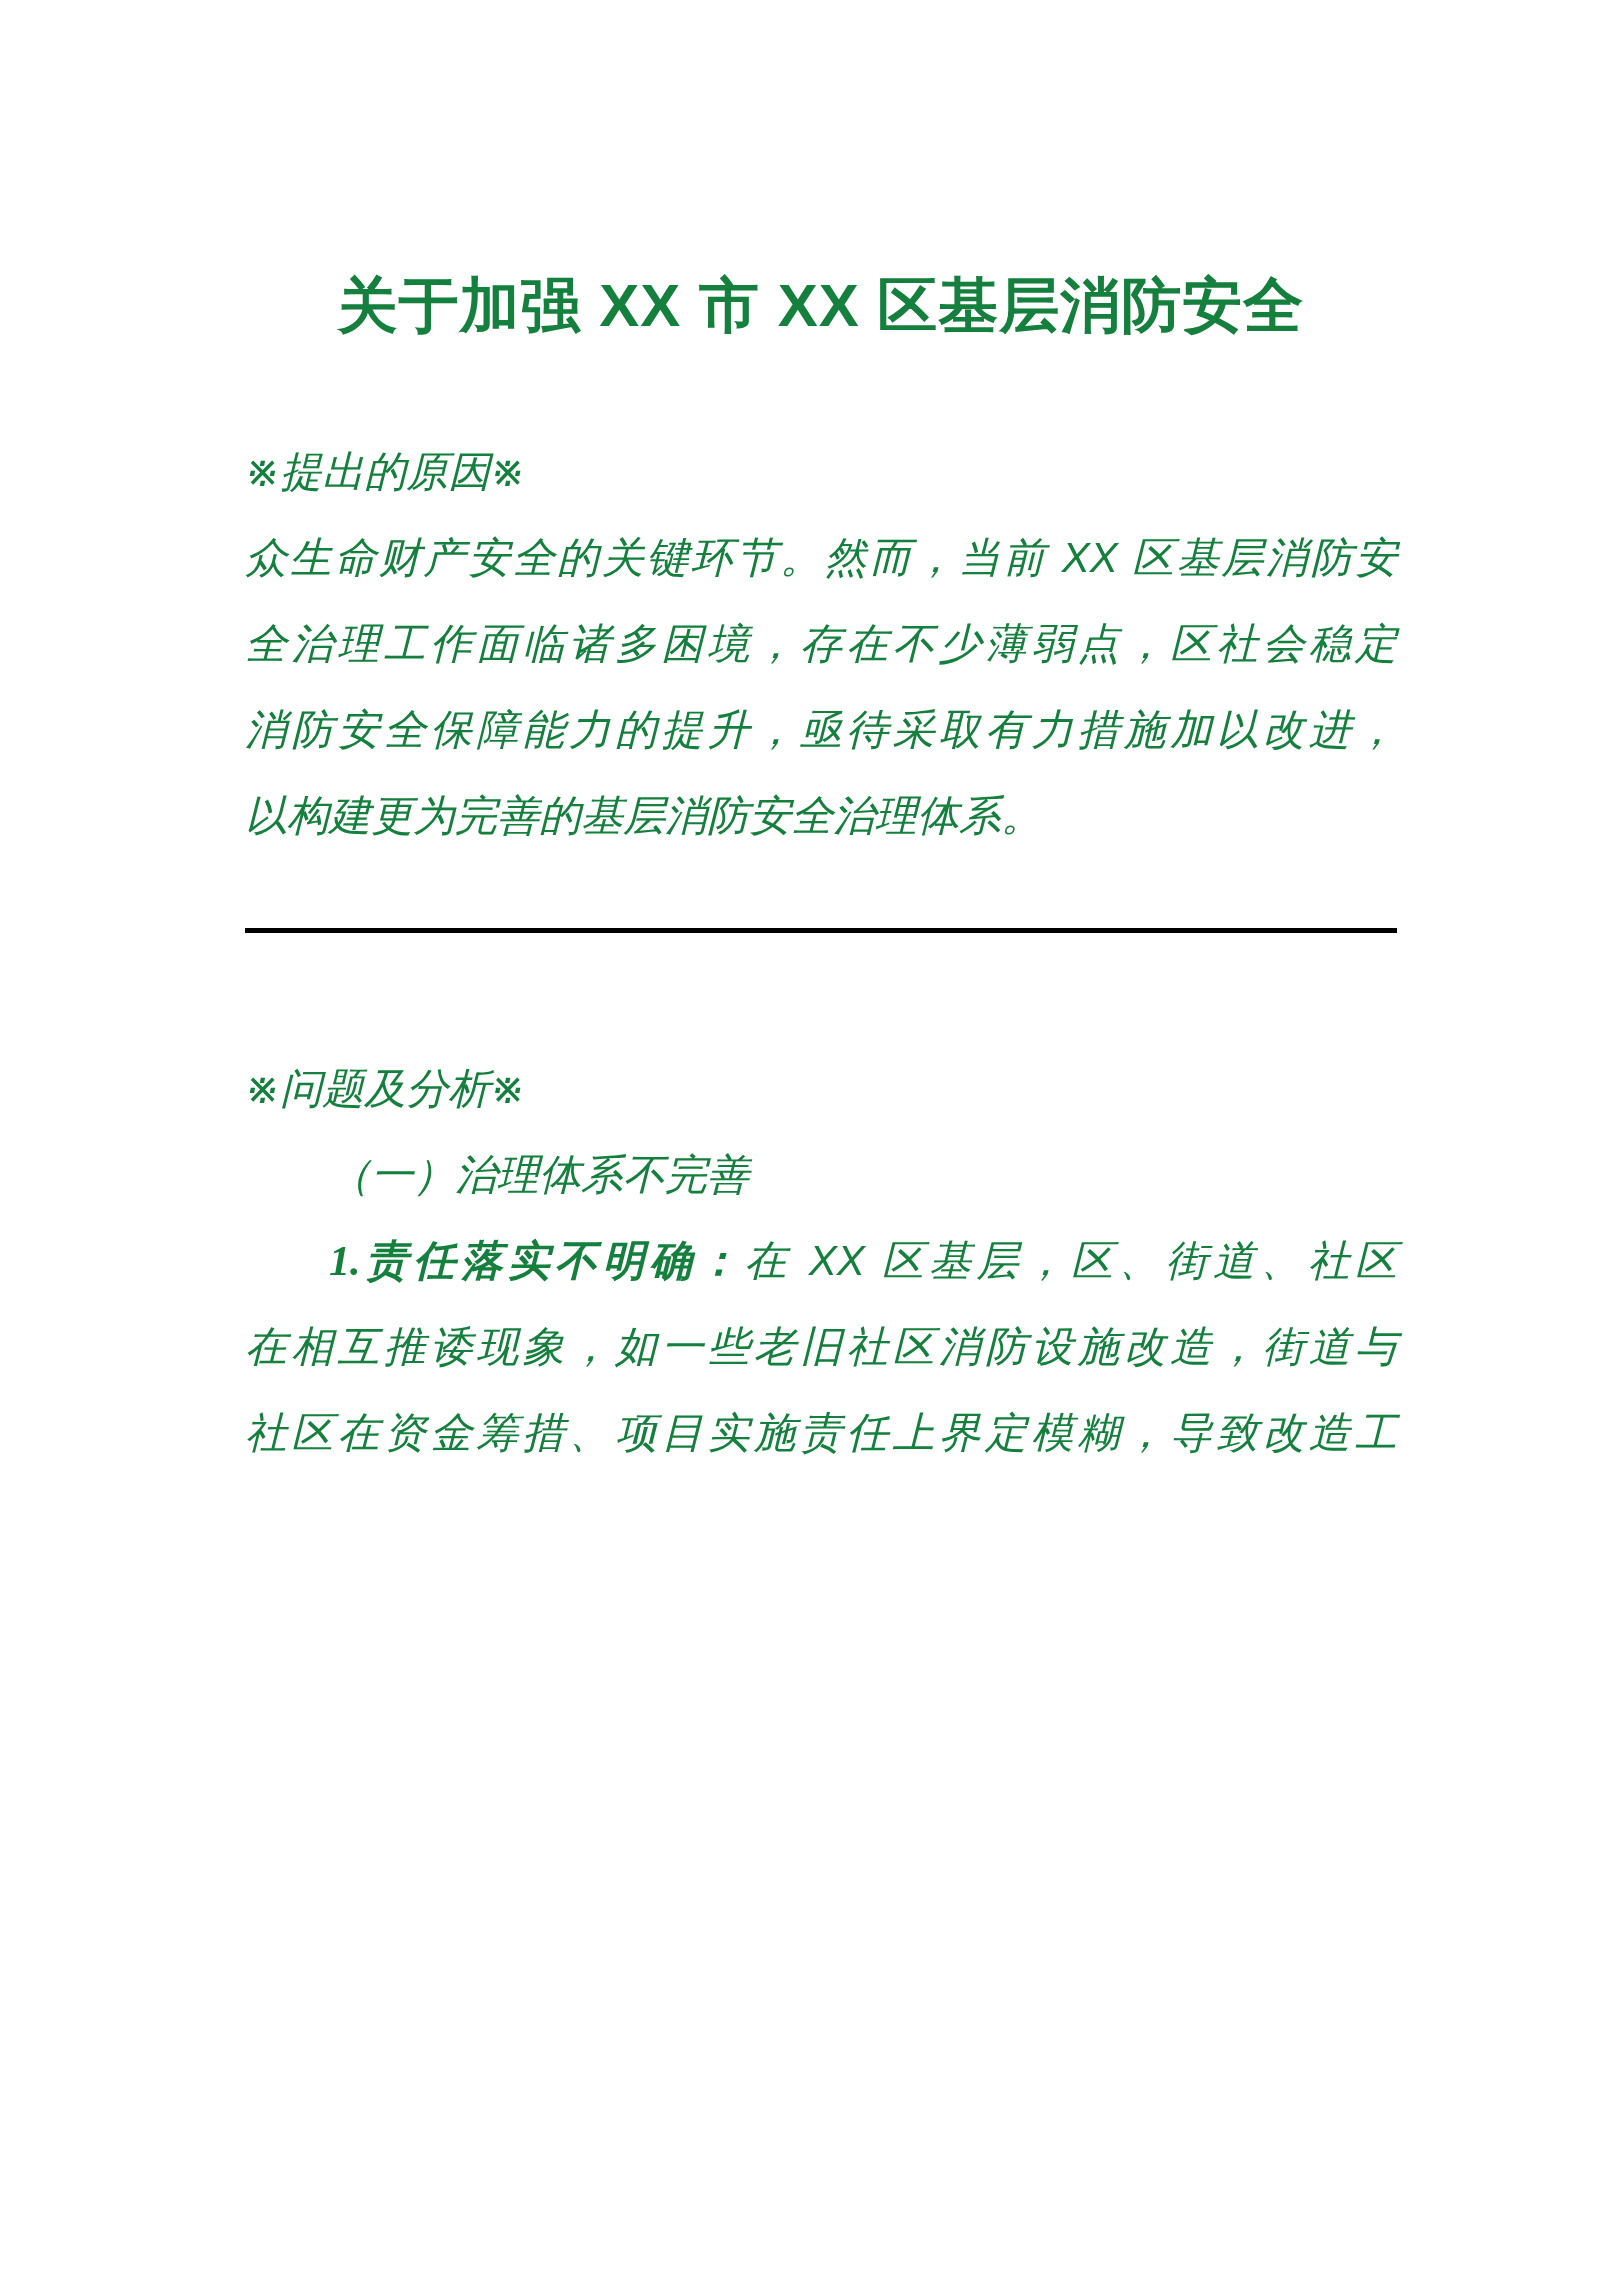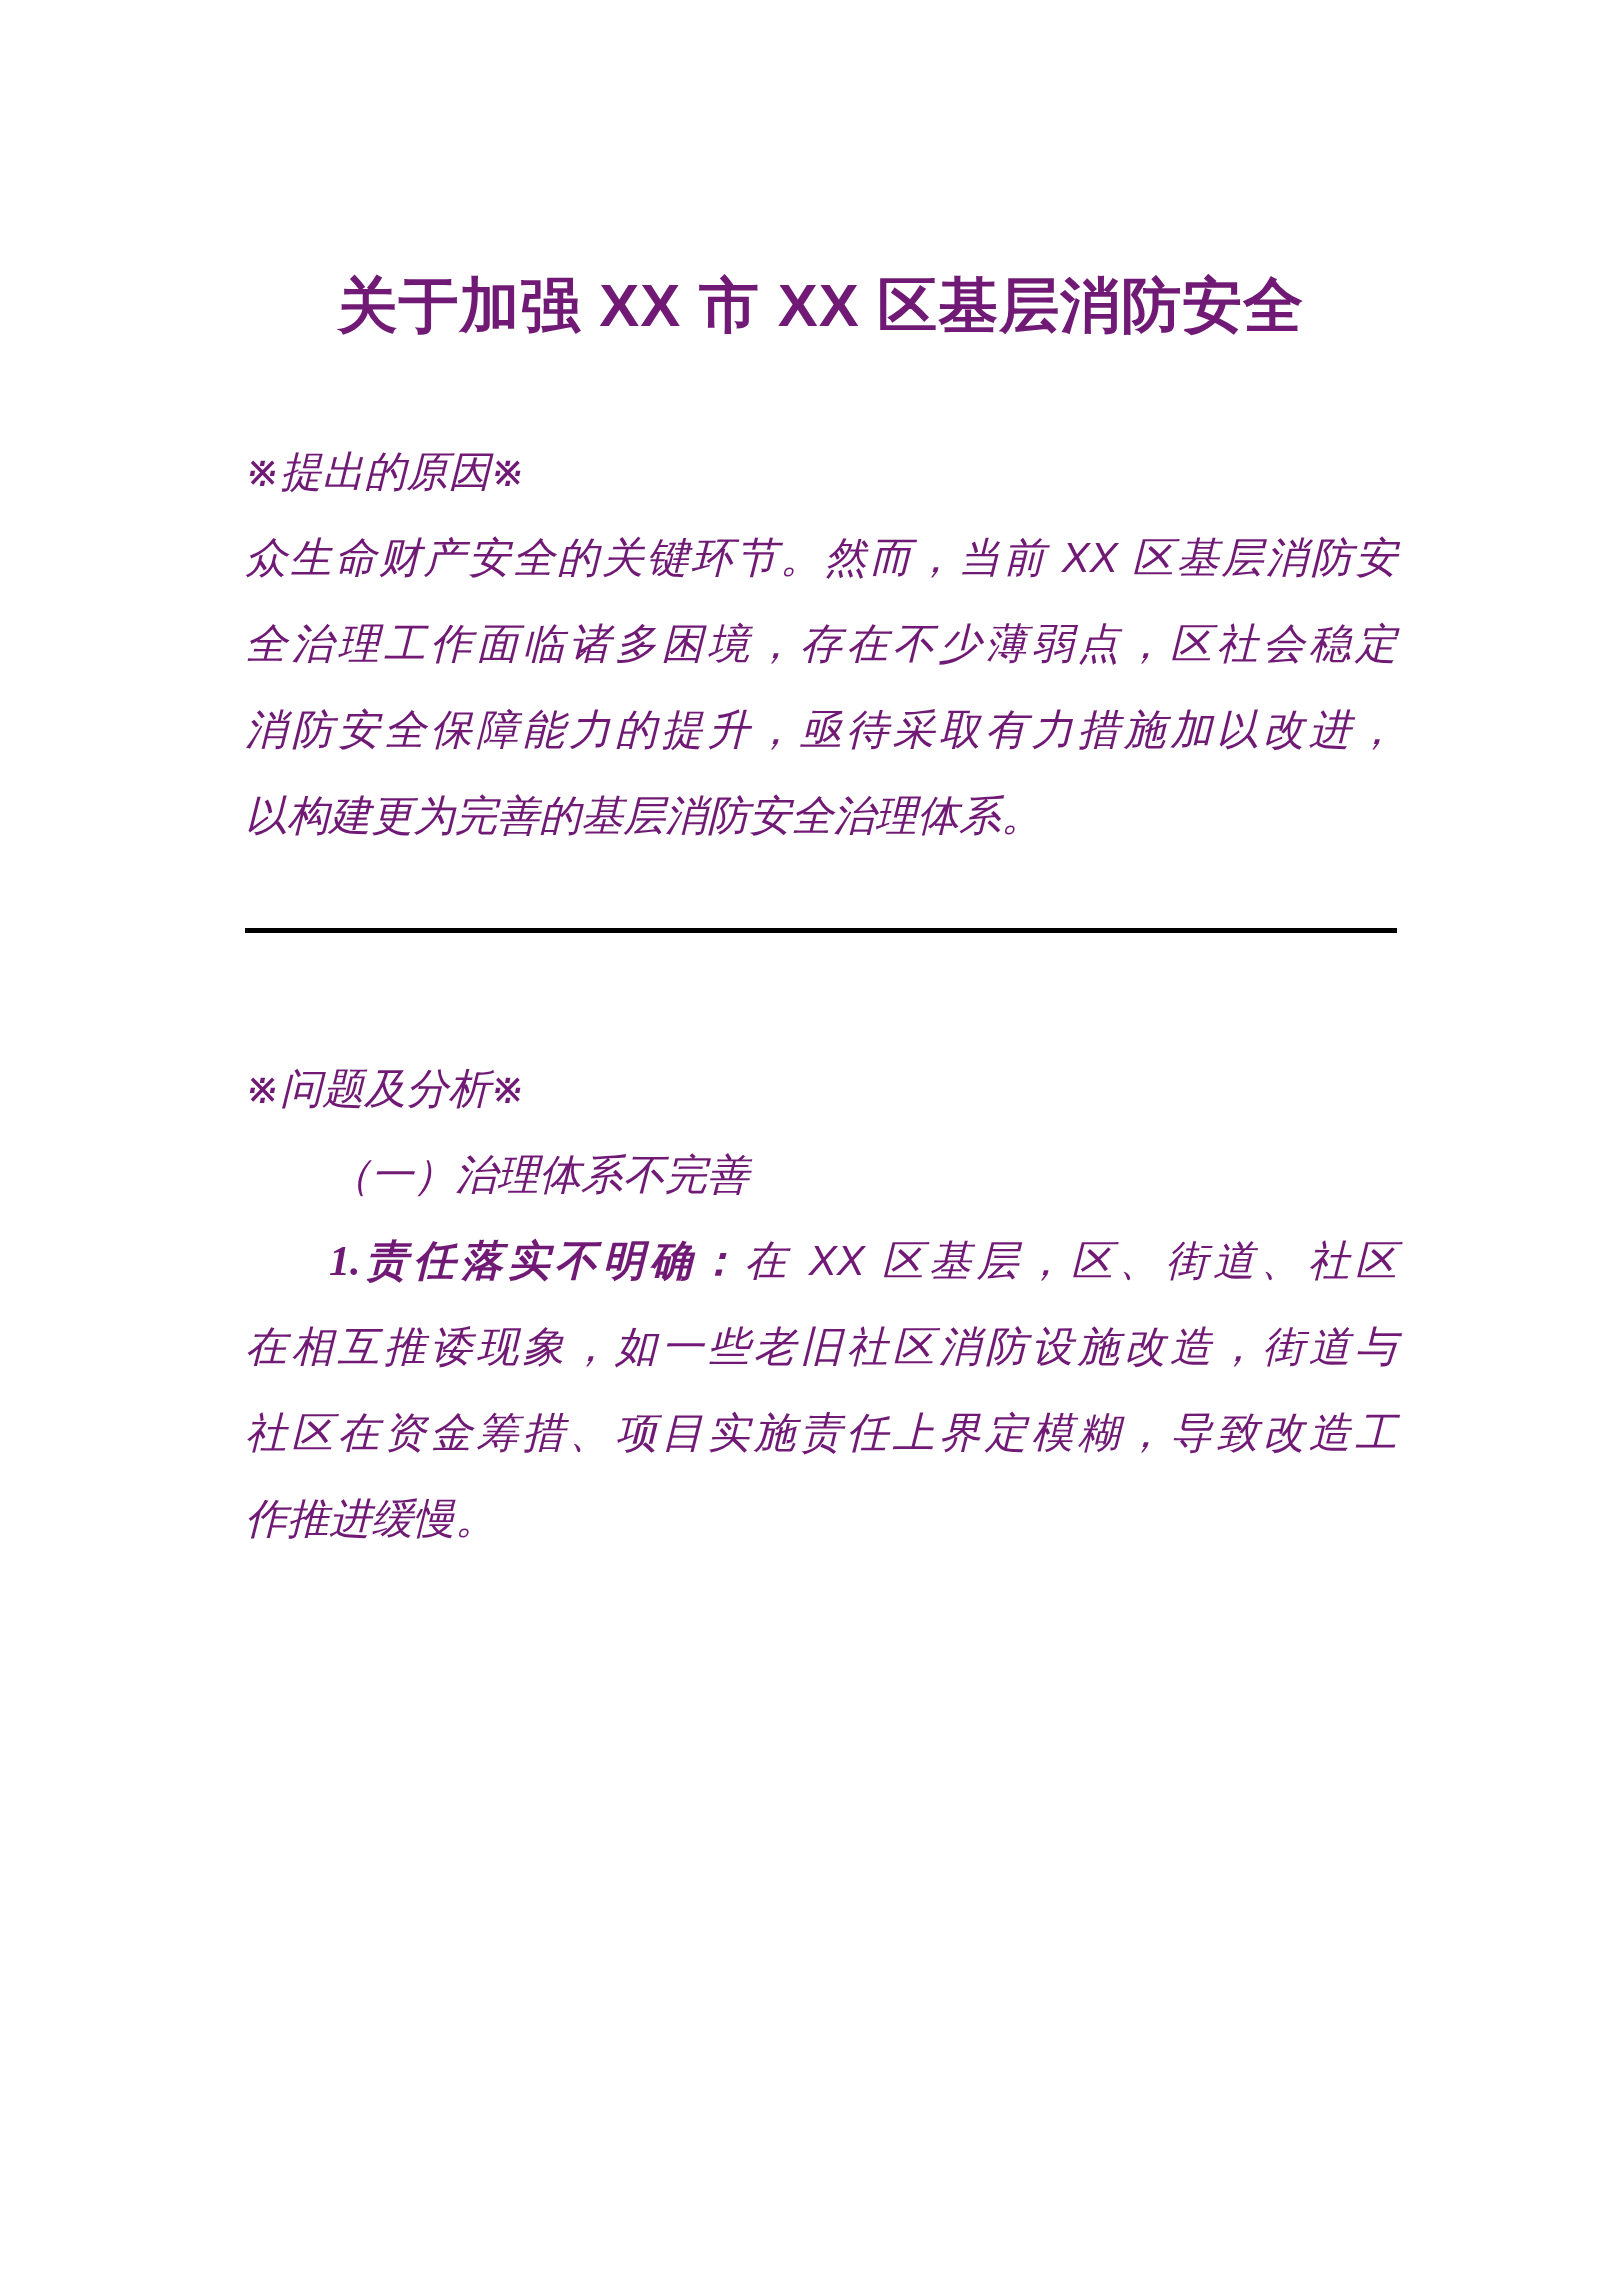--- a/index.html
+++ b/index.html
@@ -1,20 +1,20 @@
 <!DOCTYPE html>
 <html><head>
 <meta charset="utf-8">
 <style>
   html,body{margin:0;padding:0;background:#ffffff;}
   .page{
     position:relative;
     width:1620px;height:1891px;
     background:#ffffff;
-    color:#701a75;
+    color:#15803d;
     font-family:"Liberation Sans","DejaVu Sans",sans-serif;
     overflow:hidden;
   }
   .content{
     padding:259px 223px 0 245px; 
   }
   .doc-title{
     font-size:60px;
     font-weight:bold;
     line-height:93px;
@@ -71,19 +71,18 @@
     <div class="b-line no-just">※问题及分析※</div>
 
     <div class="b-line no-just indent2">（一）治理体系不完善</div>
 
     <div>
       <div class="b-line indent2">
         <span class="num">1.</span><span class="bold">责任落实不明确：</span><span>在 XX 区基层，区、街道、社区</span>
       </div>
       <div class="b-line">在相互推诿现象，如一些老旧社区消防设施改造，街道与</div>
       <div class="b-line">社区在资金筹措、项目实施责任上界定模糊，导致改造工</div>
-      <div class="b-line no-just">作推进缓慢。</div>
     </div>
 
 
   </div>
 </div>
 
 
 </body></html>

